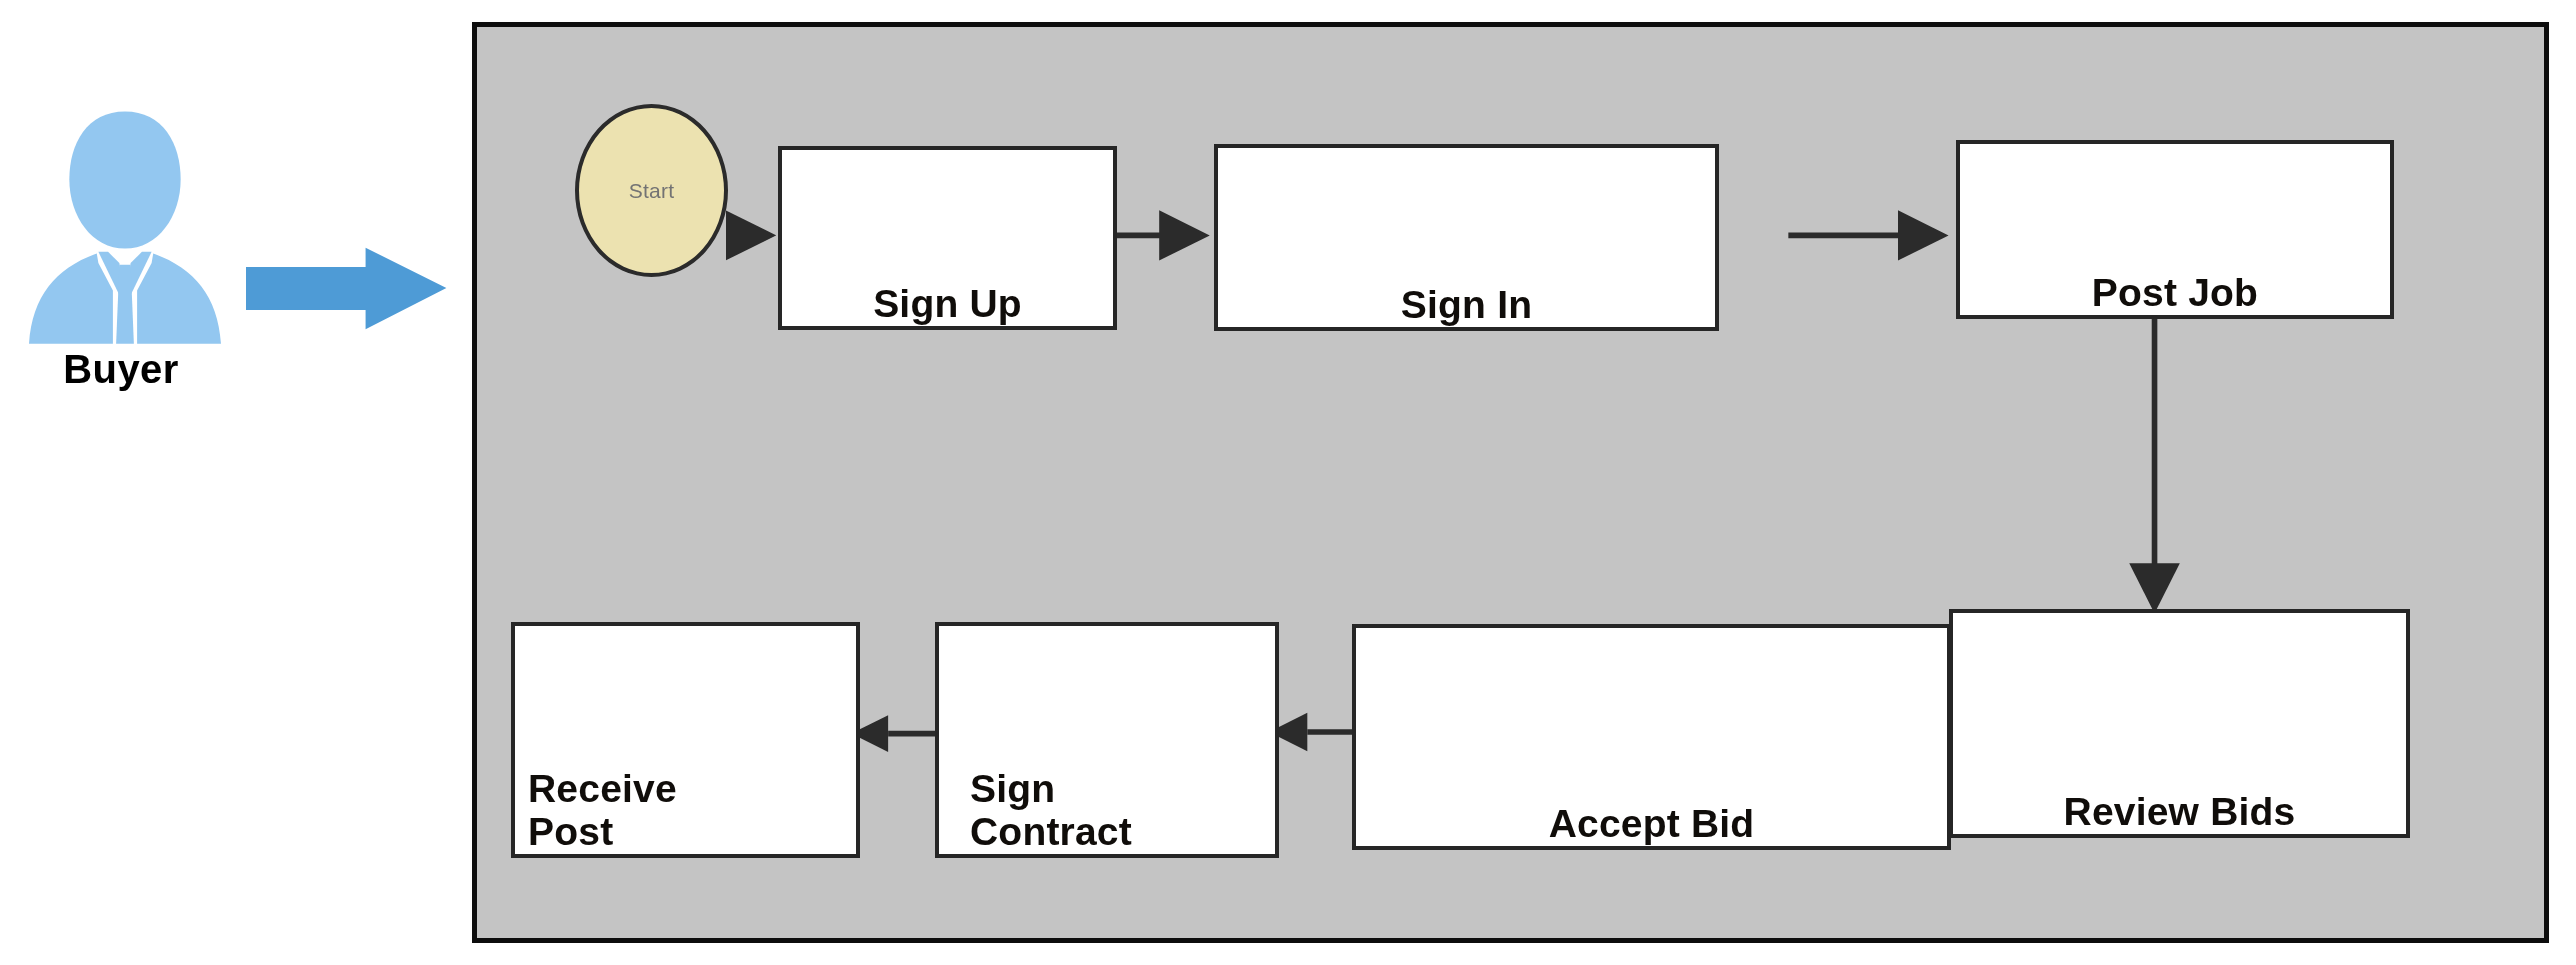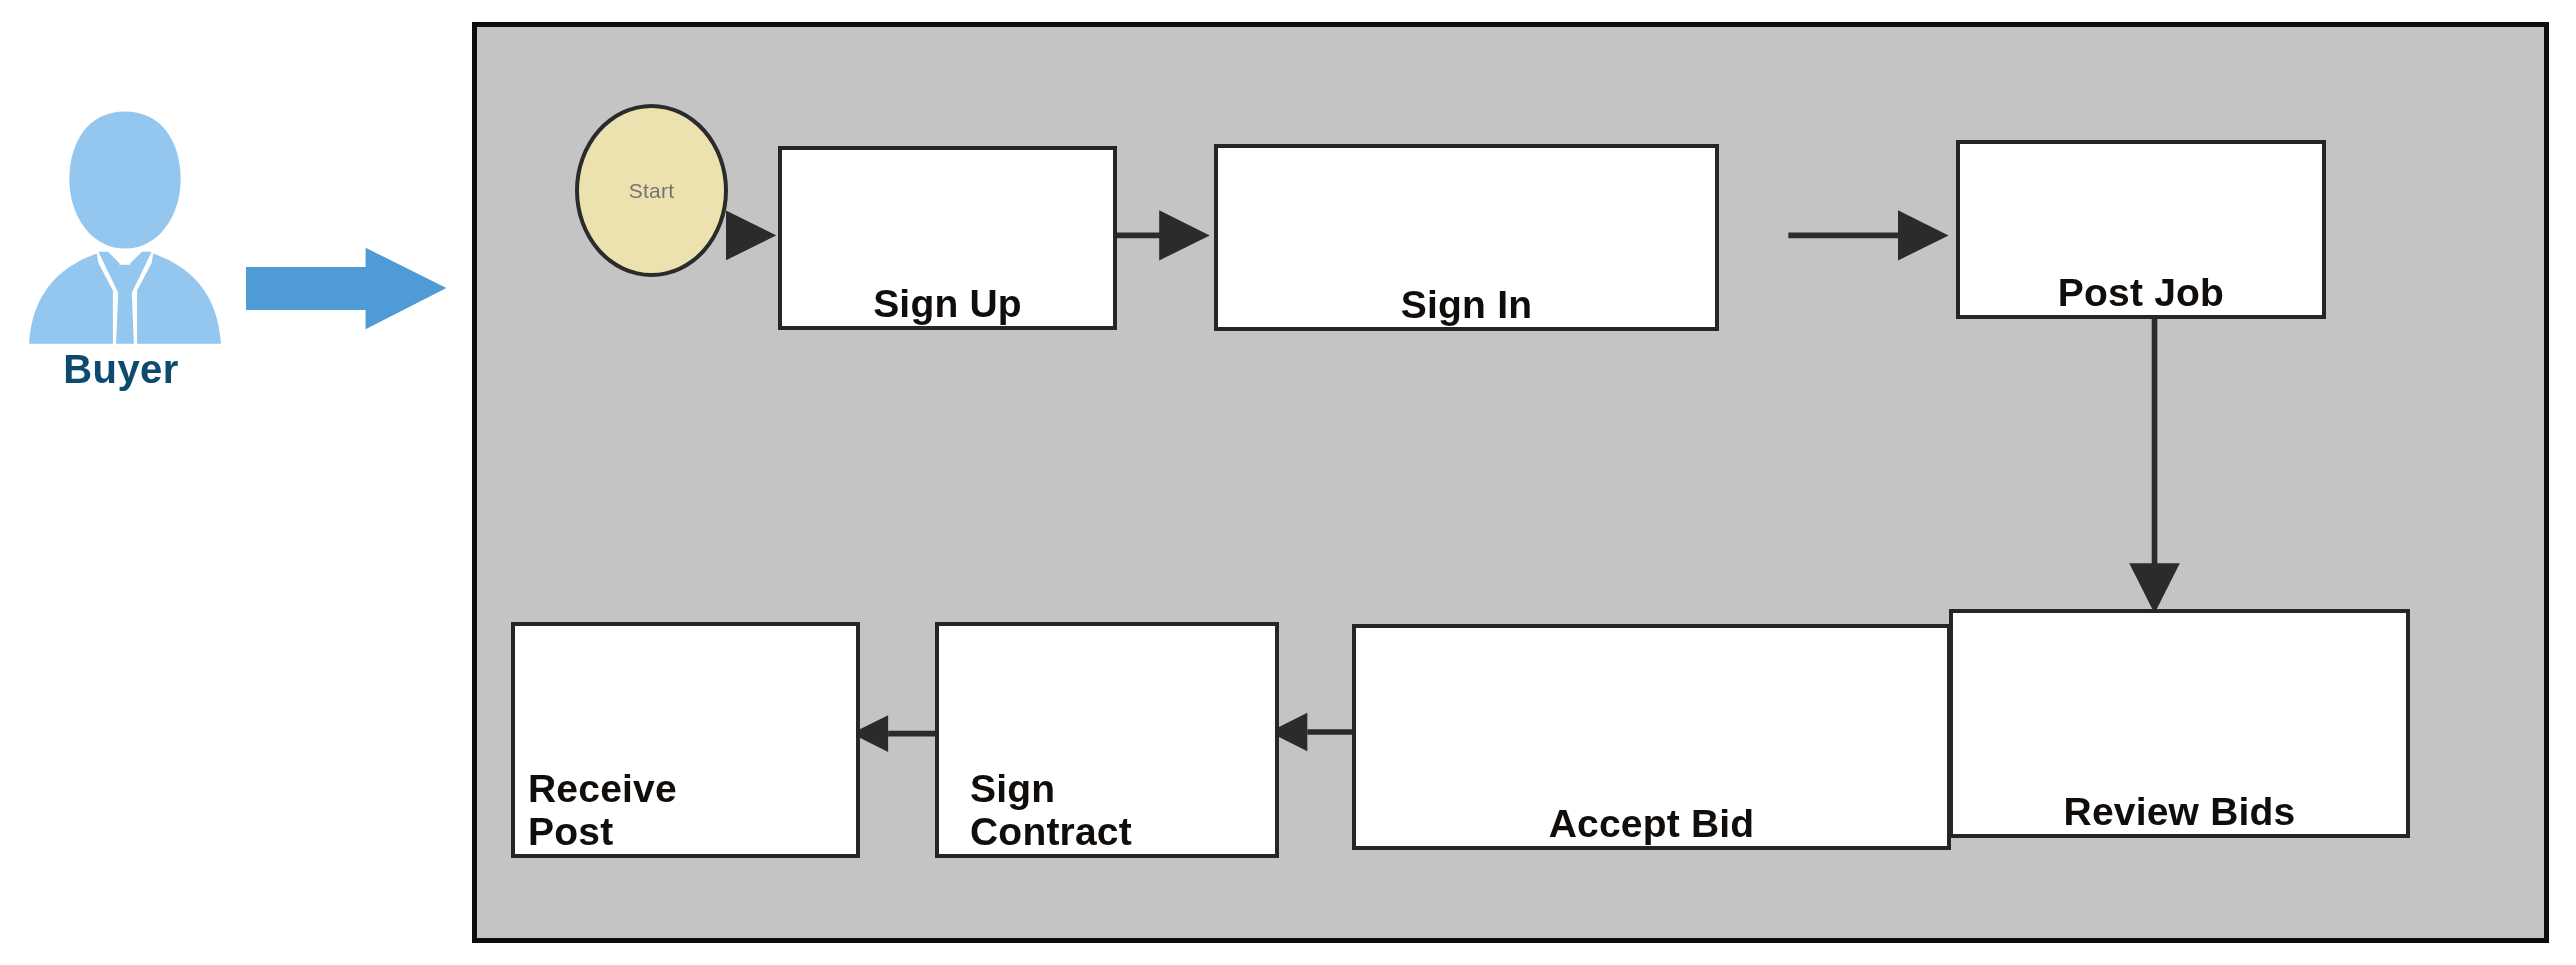--- a/index.html
+++ b/index.html
@@ -31,21 +31,21 @@
     height: 242px;
   }
   #buyer-label {
     position: absolute;
     left: 0px;
     top: 242px;
     width: 242px;
     text-align: center;
     font-size: 40px;
     font-weight: bold;
-    color: #0c4a6e;
+    color: #000000;
     letter-spacing: 0.4px;
   }
 
   
   #actor-flow-arrow {
     position: absolute;
     left: 246px;
     top: 246px;
     width: 202px;
     height: 85px;
@@ -93,21 +93,21 @@
     display: flex;
     align-items: center;
     justify-content: center;
     font-size: 21px;
     color: #737373;
     font-weight: normal;
   }
 
   #node-signup     { left: 301px;  top: 119px;  width: 339px; height: 184px; }
   #node-signin     { left: 737px;  top: 117px;  width: 505px; height: 187px; }
-  #node-postjob    { left: 1479px; top: 113px;  width: 370px; height: 179px; }
+  #node-postjob    { left: 1479px; top: 113px;  width: 438px; height: 179px; }
   #node-reviewbids { left: 1472px; top: 566px;  width: 461px; height: 229px; margin-top: 16px; }
   #node-acceptbid  { left: 875px; top: 597px;  width: 599px; height: 226px; }
   #node-signcontr  { left: 458px;  top: 595px;  width: 344px; height: 236px; }
   #node-receivework{ left: 34px;   top: 595px;  width: 349px; height: 236px; padding-left: 13px; }
 
   
   #connectors {
     position: absolute;
     left: 0;
     top: 0;

